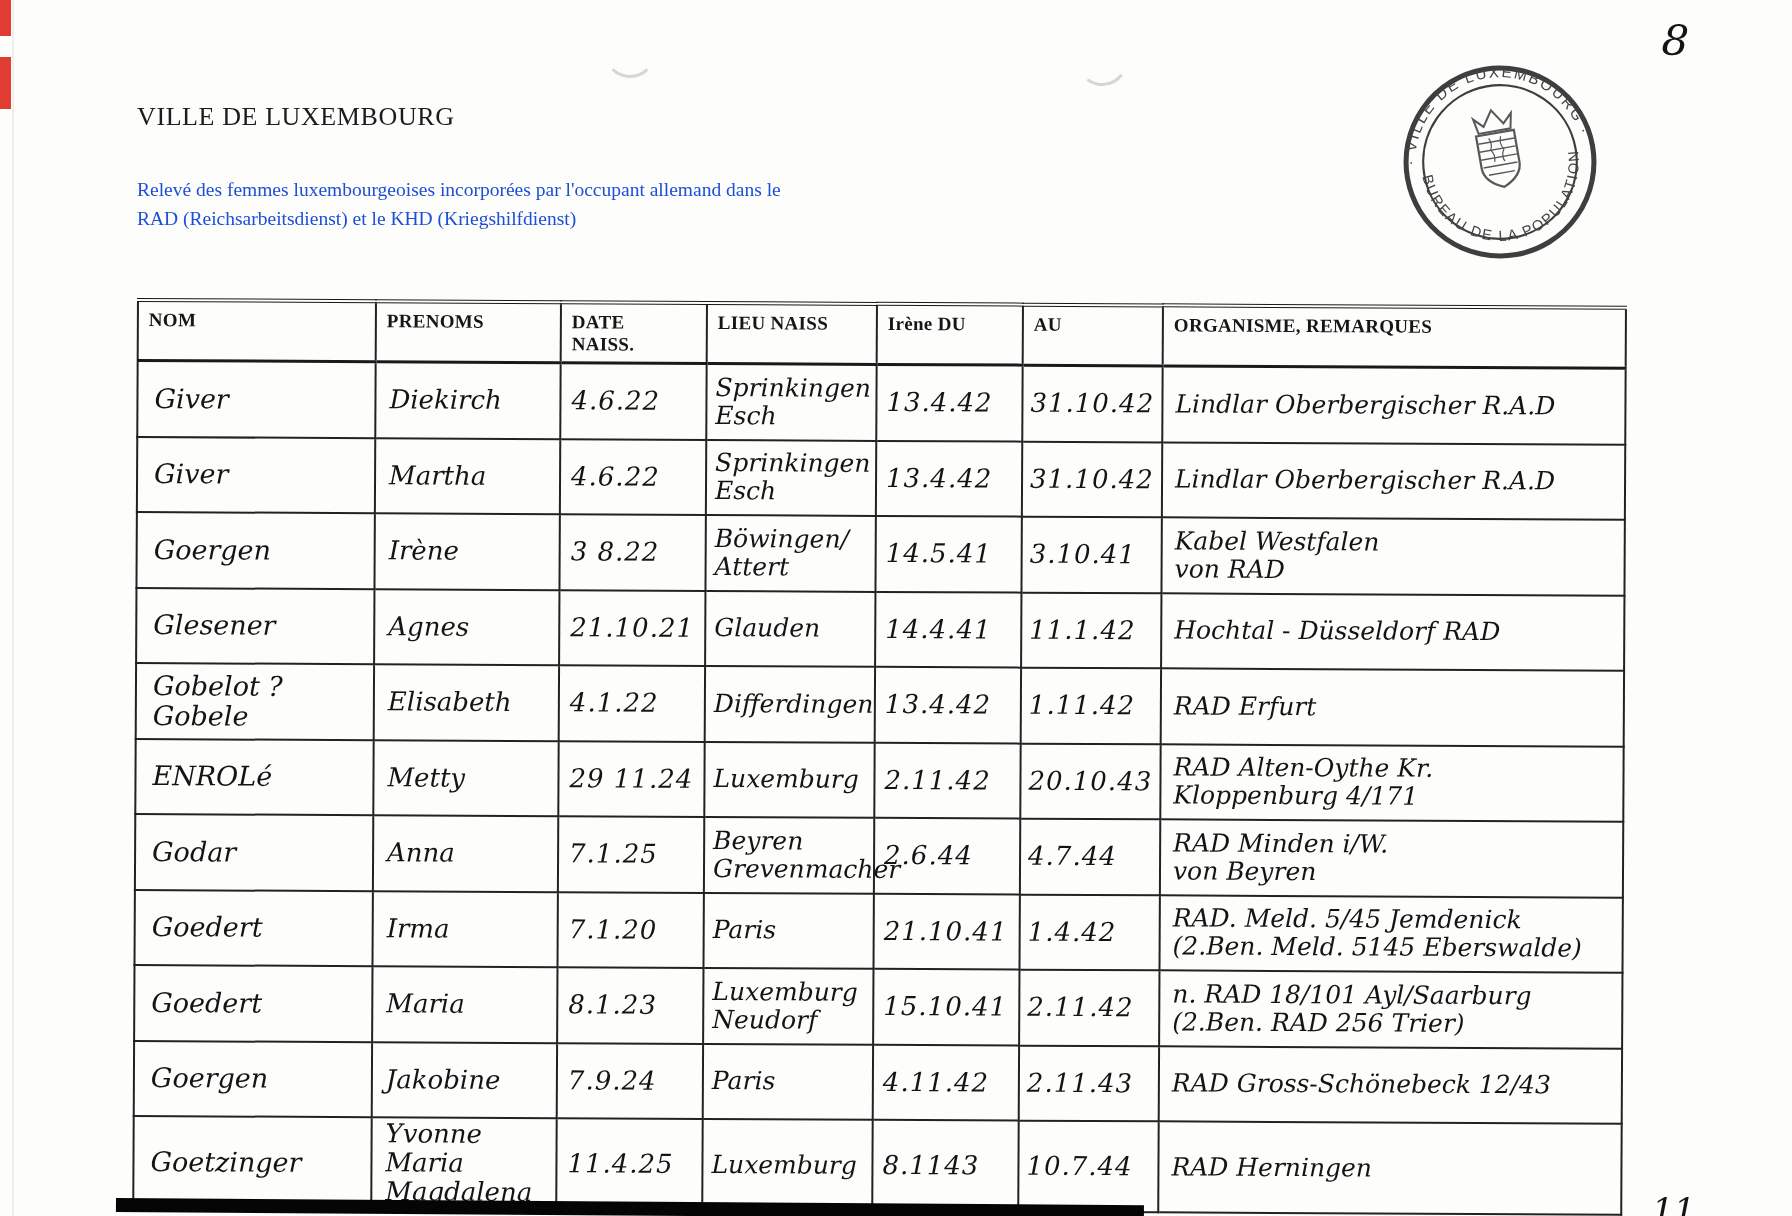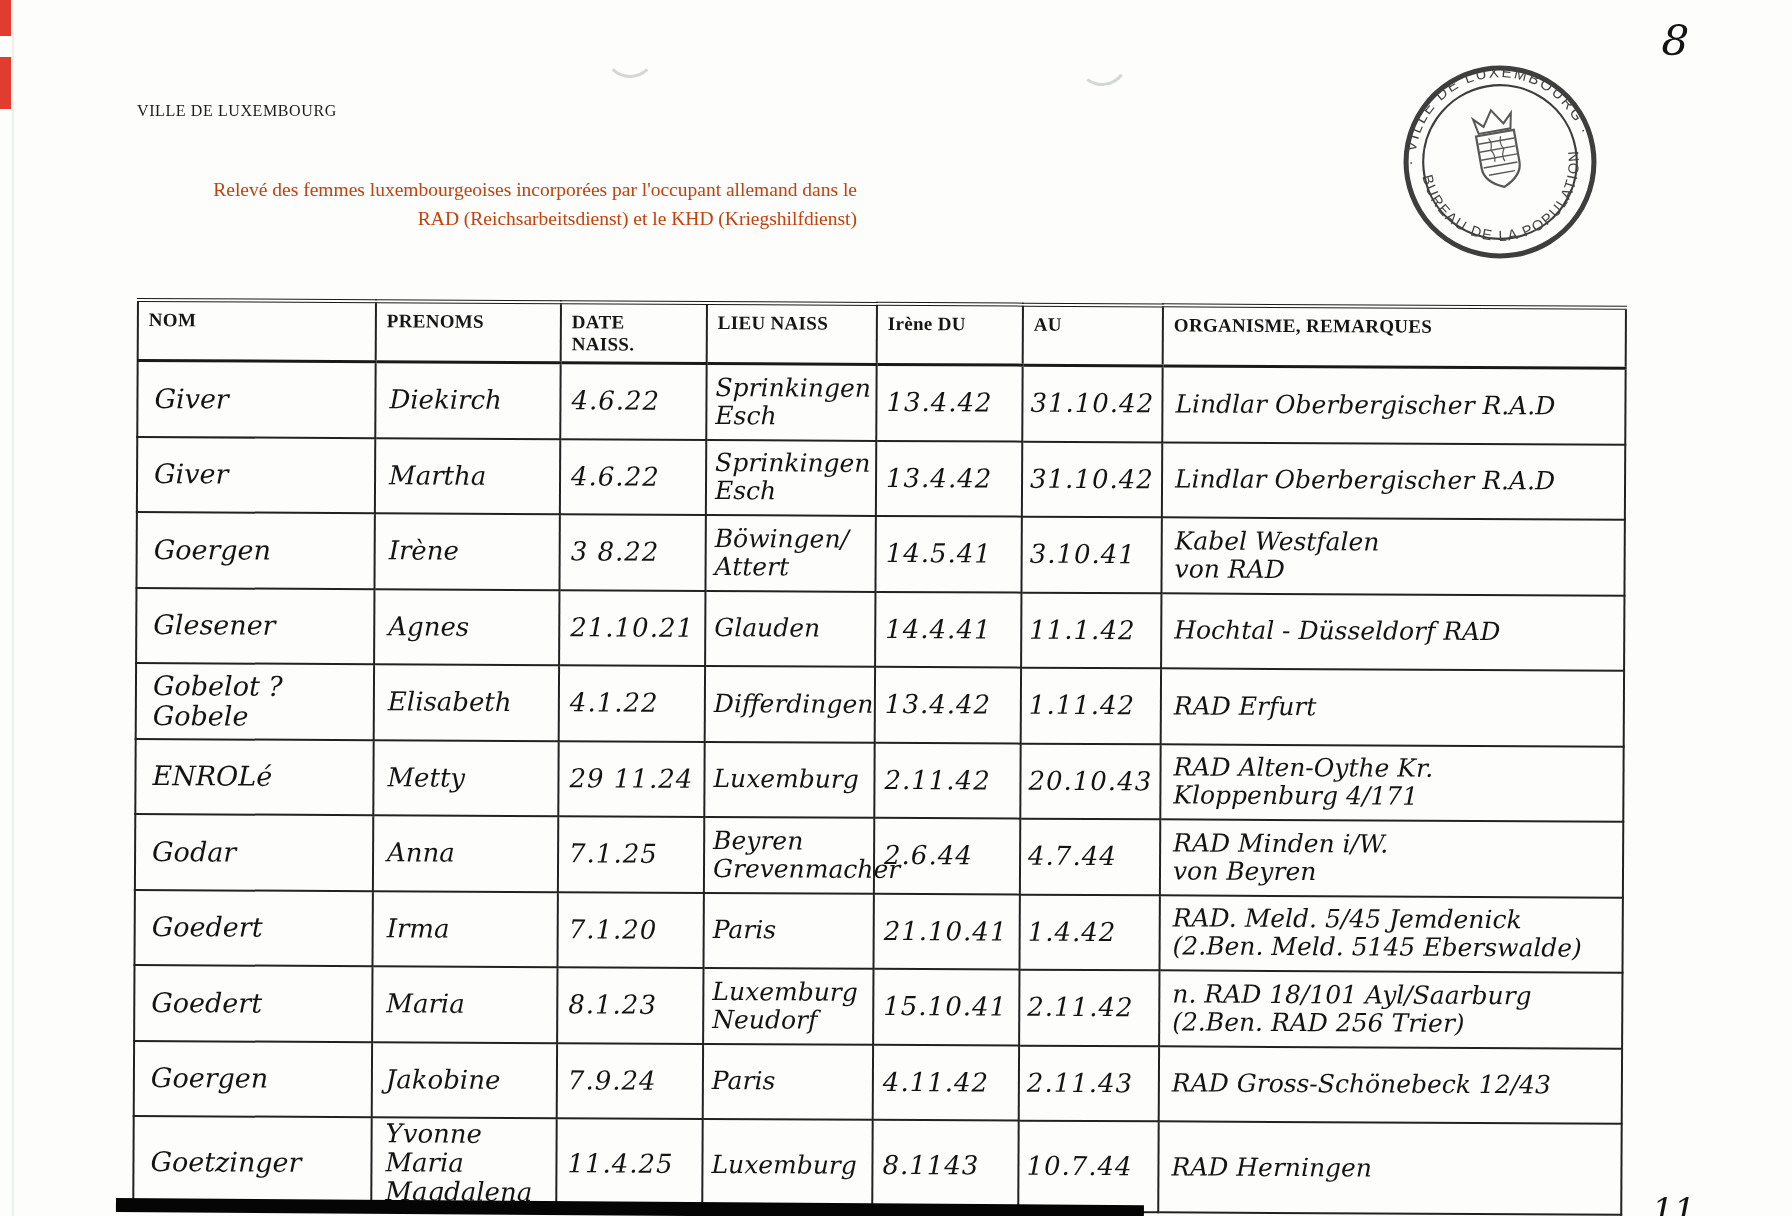--- a/index.html
+++ b/index.html
@@ -12,22 +12,22 @@
   .scan-edge-line{position:absolute;left:12px;top:0;width:2px;height:1216px;background:#e7eeea;opacity:.8;}
   
   .red-mark{position:absolute;left:0;width:11px;background:#e03c31;}
   .red-mark.m1{top:0;height:36px;}
   .red-mark.m2{top:57px;height:52px;}
   
   .hw{font-family:"DejaVu Serif", serif;font-style:italic;color:#141414;white-space:pre-line;}
   .page-number{position:absolute;left:1662px;top:16px;font-size:42px;transform:rotate(4deg);}
   .bottom-corner-mark{position:absolute;left:1652px;top:1190px;font-size:34px;}
   
-  .doc-title{position:absolute;left:137px;top:102px;font-size:16px;letter-spacing:.6px;color:#1c1c1c;}
-  .doc-subtitle{position:absolute;left:137px;top:175px;font-size:19.5px;line-height:1.5;color:#c2410c;white-space:pre-line;width:720px;text-align:right;}
+  .doc-title{position:absolute;left:137px;top:102px;font-size:26px;letter-spacing:.6px;color:#1c1c1c;}
+  .doc-subtitle{position:absolute;left:137px;top:175px;font-size:19.5px;line-height:1.5;color:#1d4ed8;white-space:pre-line;width:720px;}
   
   .punch-hole{position:absolute;width:46px;height:46px;border-radius:50%;
     border:3px solid transparent;border-bottom-color:#c9d0cc;opacity:.8;}
   .punch-hole.ph1{left:604px;top:26px;}
   .punch-hole.ph2{left:1076px;top:34px;transform:rotate(-8deg);}
   
   .stamp{position:absolute;left:1400px;top:62px;width:200px;height:200px;transform:rotate(-10deg);opacity:.92;}
   
   .table-wrap{position:absolute;left:137px;top:298px;transform:rotate(0.3deg);transform-origin:top left;}
   table.records{border-collapse:collapse;table-layout:fixed;width:1488px;background:transparent;}

